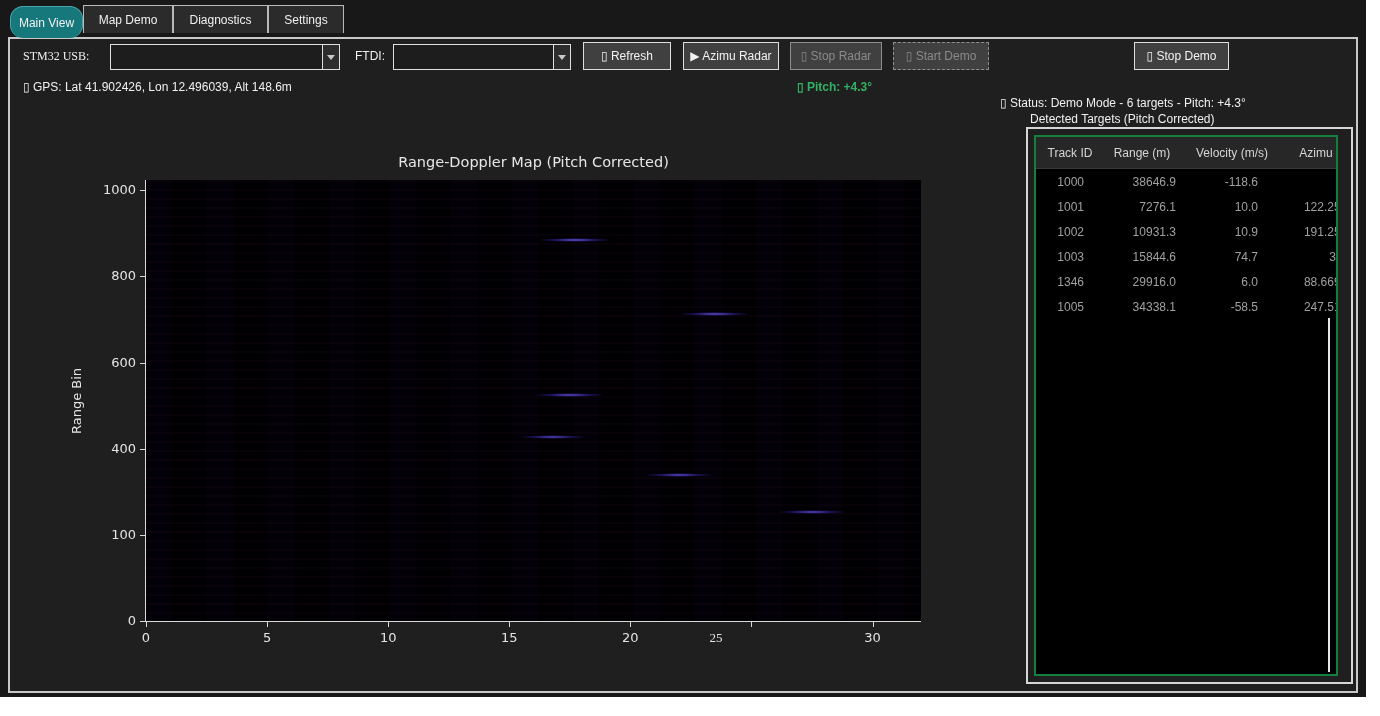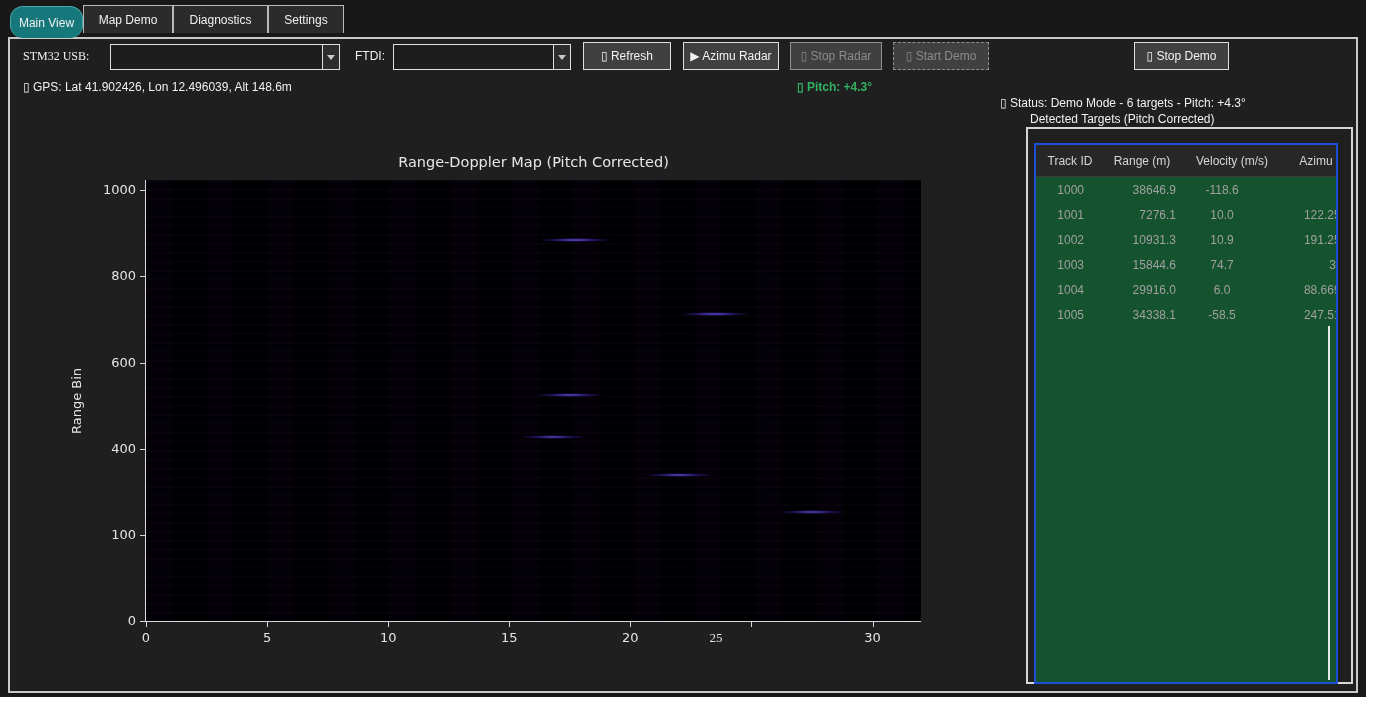--- a/index.html
+++ b/index.html
@@ -82,36 +82,36 @@
     display:flex; align-items:center; justify-content:center;
     font-size:13px; color:#e4e4e4; white-space:nowrap;
   }
   
   .panel{
     position:absolute; left:1016px; top:88px; width:323px; height:553px;
     border:2px solid #d6d6d6; box-sizing:content-box;
   }
   .table-box{
     position:absolute; left:6px; top:6px; width:300px; height:537px;
-    border:2px solid #1d4ed8; overflow:hidden; background:#14532d;margin-top:8px;
+    border:2px solid #15803d; overflow:hidden; background:#000000;
   }
   .thead{
     display:grid; grid-template-columns:56px 88px 92px 76px;
     padding-left:6px; height:31px; align-items:center;
     background:#272727; border-bottom:1px solid #3a3a3a;
     color:#d6d6d6;
   }
   .th{text-align:center; white-space:nowrap; overflow:visible;}
   .trow{
     display:grid; grid-template-columns:56px 88px 92px 76px;
     padding-left:6px; height:25px; align-items:center; color:#a0a0a0;
   }
   .td{text-align:right; white-space:nowrap;}
   .td.c0{padding-right:14px;} .td.c1{padding-right:10px;}
-  .td.c2{padding-right:20px;text-align:center;} .td.c3{padding-right:22px; margin-right:-22px;}
+  .td.c2{padding-right:20px;} .td.c3{padding-right:22px; margin-right:-22px;}
   .scroll-line{position:absolute; left:292px; top:181px; width:2px; height:354px; background:#e8e8e8;}
 </style>
 </head>
 <body>
 
 <div class="app">
 
   <div class="abs" id="tab-bar" style="left:0;top:0;width:1366px;height:38px;">
       <div class="tab selected" style="left: 10px; width: 73px; background: rgb(23, 120, 124);">Main View</div>
       <div class="tab" style="left: 83px; width: 90px;">Map Demo</div>
@@ -210,21 +210,21 @@
               <div class="td c2">10.9</div>
               <div class="td c3">191.2552</div>
             </div>
             <div class="trow">
               <div class="td c0">1003</div>
               <div class="td c1">15844.6</div>
               <div class="td c2">74.7</div>
               <div class="td c3">300°</div>
             </div>
             <div class="trow">
-              <div class="td c0">1004</div>
+              <div class="td c0">1346</div>
               <div class="td c1">29916.0</div>
               <div class="td c2">6.0</div>
               <div class="td c3">88.66998</div>
             </div>
             <div class="trow">
               <div class="td c0">1005</div>
               <div class="td c1">34338.1</div>
               <div class="td c2">-58.5</div>
               <div class="td c3">247.5104</div>
             </div>

